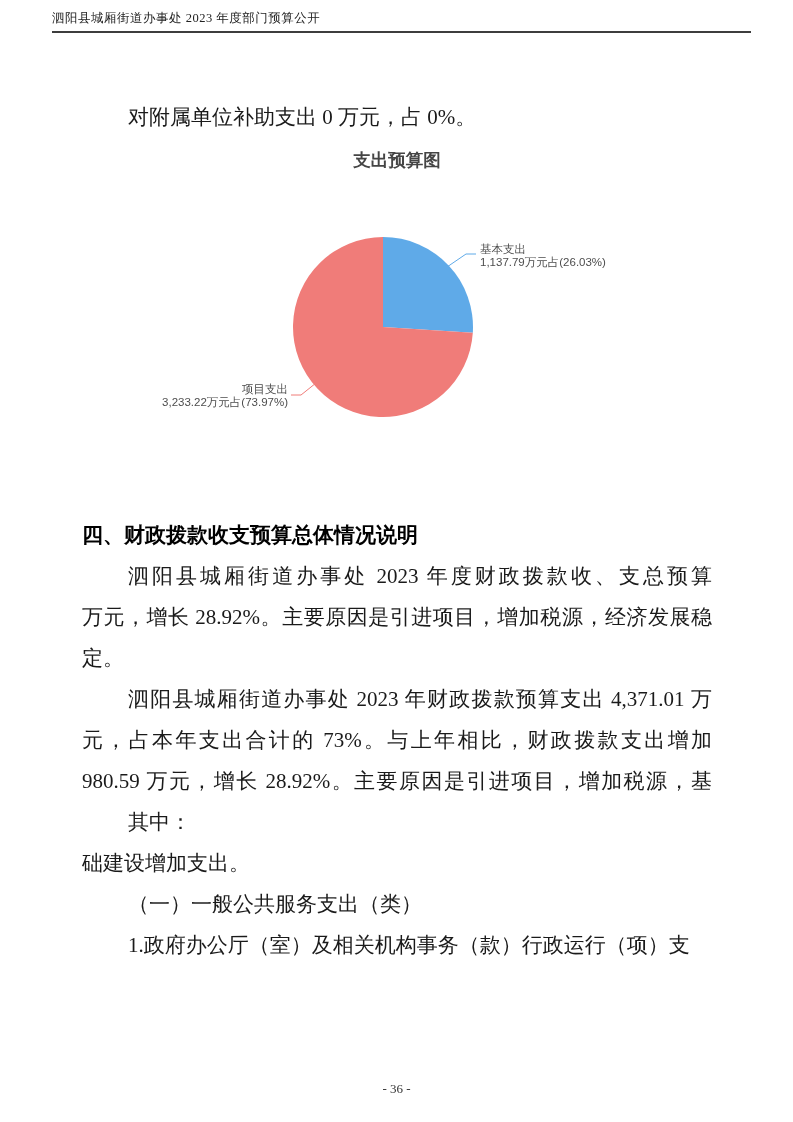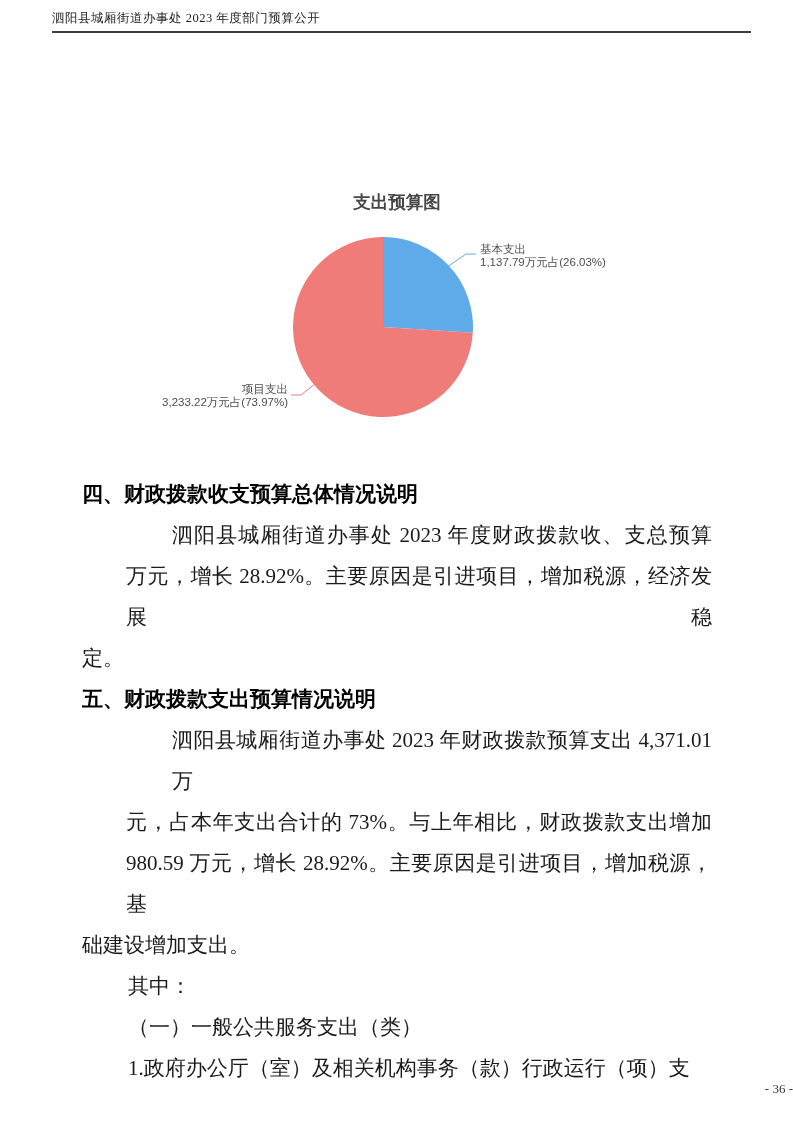--- a/index.html
+++ b/index.html
@@ -23,43 +23,41 @@
     position:absolute;top:97px;left:82px;width:630px;
     font-size:21px;line-height:41px;
   }
   .line{white-space:nowrap;}
   .wrapline{white-space:normal;}
   .indent{padding-left:46px;}
   .just{
     white-space:normal;
     text-align:justify;
     text-align-last:justify;
-    margin-left:44px;
   }
   .heading{
     font-family:Liberation Serif, serif;
     font-weight:bold;color:#000;
   }
   .chart-spacer{height:377px;}
   .chart-title{
     position:absolute;top:148px;left:82px;width:630px;
     text-align:center;
     font-family:"Liberation Sans","DejaVu Sans",sans-serif;
     font-weight:bold;font-size:17.5px;color:#454545;
     line-height:24px;
-    margin-top:42px;
   }
   .pie-svg{position:absolute;top:140px;left:82px;}
   .pie-label{
     font-family:"Liberation Sans","DejaVu Sans",sans-serif;
     font-size:11.5px;fill:#4d4d4d;
   }
   .doc-footer{
     position:absolute;top:1081px;left:0;width:100%;
-    text-align:right;font-size:13px;color:#333;
+    text-align:center;font-size:13px;color:#333;
   }
 </style>
 </head>
 <body>
 
 <div class="page">
 
   <div class="doc-header">
     <span>泗阳县城厢街道办事处 2023 年度部门预算公开</span>
   </div>
@@ -71,35 +69,35 @@
     <path id="slice-1" d="M301,187 L390.81,192.82 A90,90 0 1 1 301.00,97.00 Z" fill="#F07C79"></path>
     <polyline id="leader-0" points="365,127 384,114 394,114" fill="none" stroke-width="1" stroke="#5FAAE8"></polyline>
     <polyline id="leader-1" points="234,243 219,255 209,255" fill="none" stroke-width="1" stroke="#F07C79"></polyline>
     <text class="pie-label" x="398" y="113" text-anchor="start">基本支出</text>
     <text class="pie-label" x="398" y="126" text-anchor="start">1,137.79万元占(26.03%)</text>
     <text class="pie-label" x="206" y="253" text-anchor="end">项目支出</text>
     <text class="pie-label" x="206" y="266" text-anchor="end">3,233.22万元占(73.97%)</text>
   </svg>
 
   <div class="content">
+    <div class="line indent">对附属单位补助支出 0 万元，占 0%。</div>
 
     <div class="chart-spacer"></div>
 
     <div class="line heading">四、财政拨款收支预算总体情况说明</div>
     <div class="wrapline just indent">泗阳县城厢街道办事处 2023 年度财政拨款收、支总预算</div>
     <div class="wrapline just">万元，增长 28.92%。主要原因是引进项目，增加税源，经济发展稳</div>
     <div class="line">定。</div>
 
-    <div class="line heading">五、财政拨款支出预算情况说明</div>
     <div class="wrapline just indent">泗阳县城厢街道办事处 2023 年财政拨款预算支出 4,371.01 万</div>
     <div class="wrapline just">元，占本年支出合计的 73%。与上年相比，财政拨款支出增加</div>
     <div class="wrapline just">980.59 万元，增长 28.92%。主要原因是引进项目，增加税源，基</div>
+    <div class="line indent">其中：</div>
+
     <div class="line">础建设增加支出。</div>
-
-    <div class="line indent">其中：</div>
     <div class="line indent">（一）一般公共服务支出（类）</div>
     <div class="line indent">1.政府办公厅（室）及相关机构事务（款）行政运行（项）支</div>
   </div>
 
   <div class="doc-footer">
     <span>- 36 -</span>
   </div>
 
 </div>
 

